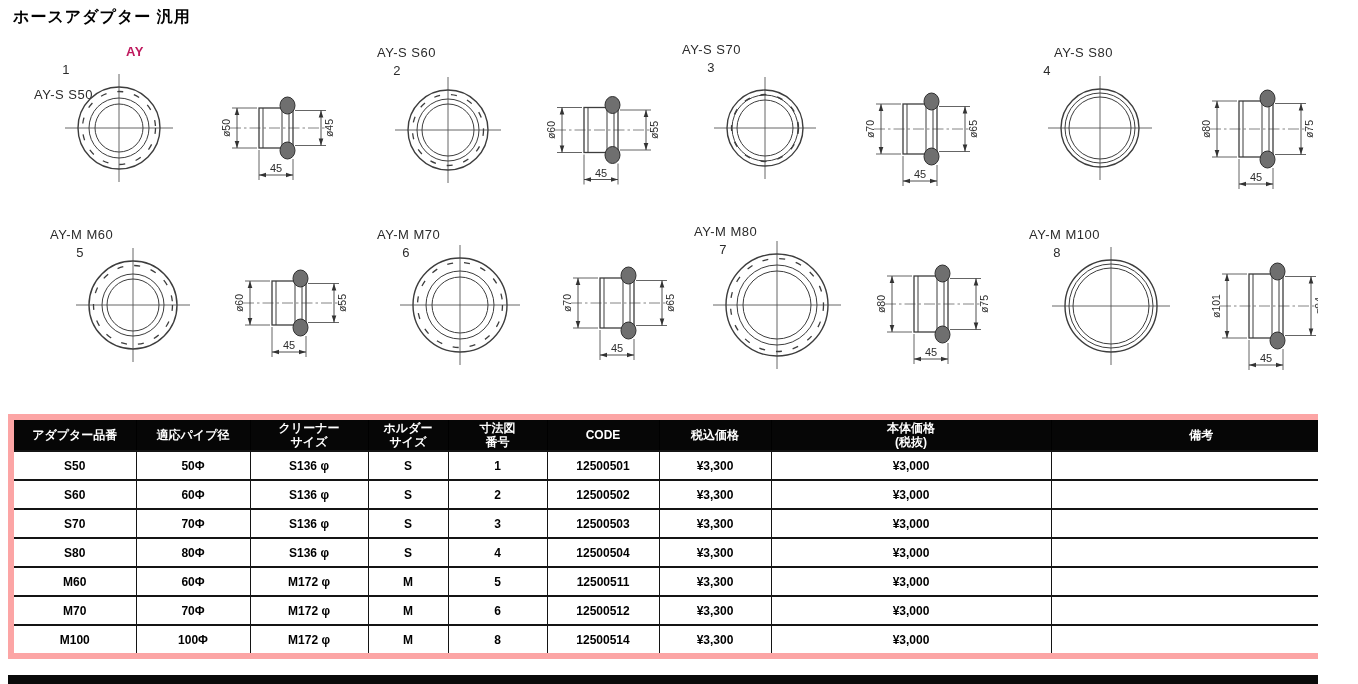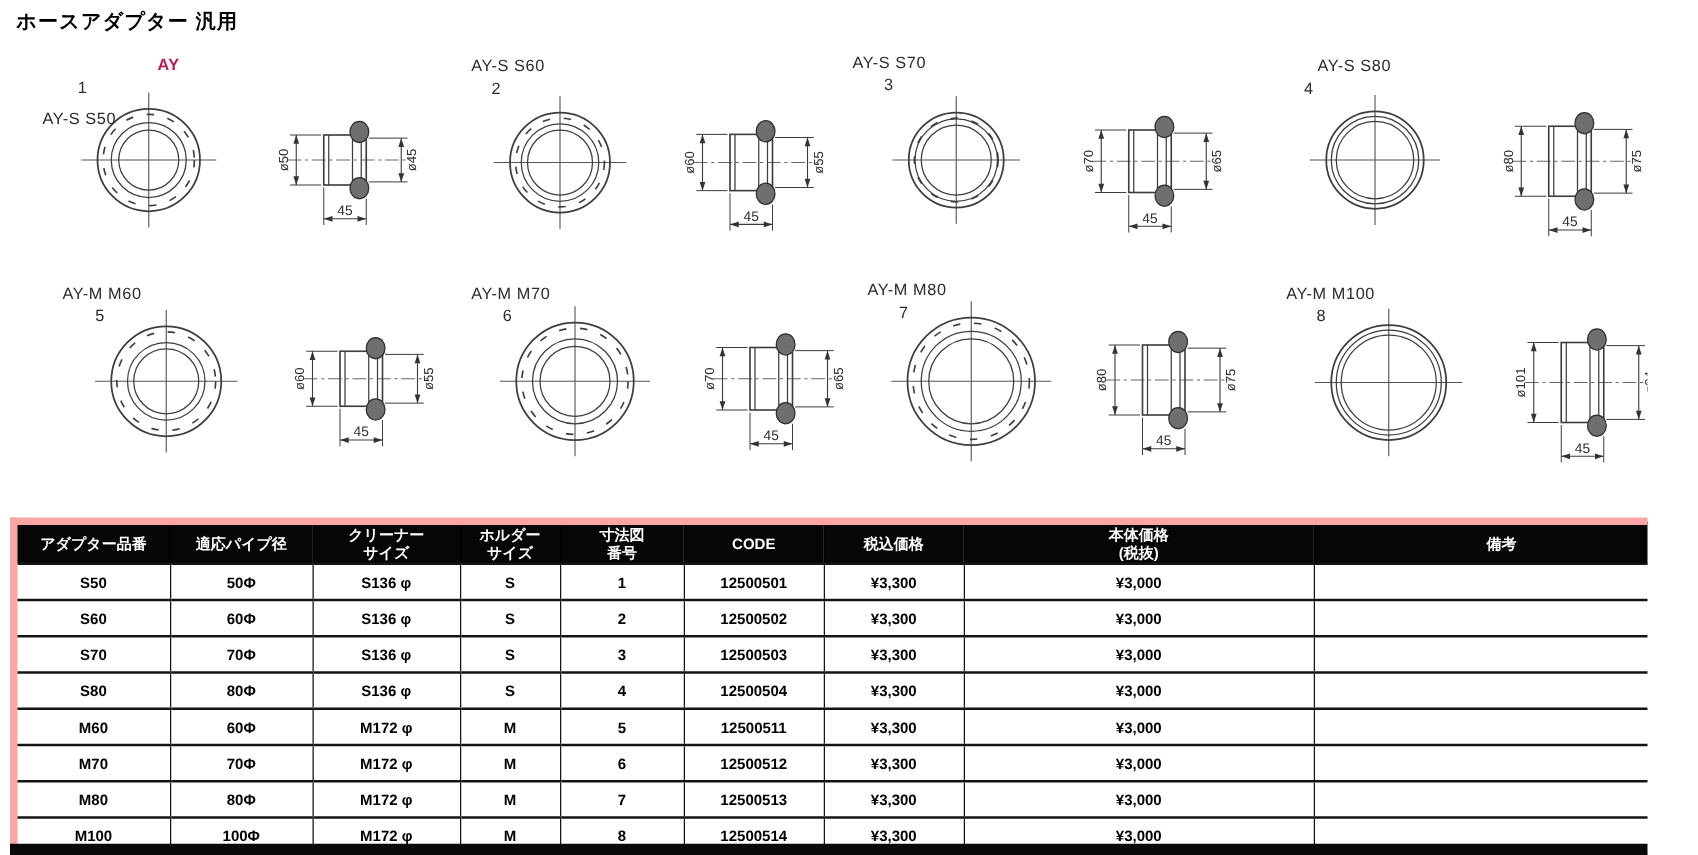--- a/index.html
+++ b/index.html
@@ -431,31 +431,20 @@
           <td>70Φ</td>
           <td>M172 φ</td>
           <td>M</td>
           <td>6</td>
           <td>12500512</td>
           <td>¥3,300</td>
           <td>¥3,000</td>
           <td></td>
         </tr>
         <tr>
-          <td>M80</td>
-          <td>80Φ</td>
-          <td>M172 φ</td>
-          <td>M</td>
-          <td>7</td>
-          <td>12500513</td>
-          <td>¥3,300</td>
-          <td>¥3,000</td>
-          <td></td>
-        </tr>
-        <tr>
           <td>M100</td>
           <td>100Φ</td>
           <td>M172 φ</td>
           <td>M</td>
           <td>8</td>
           <td>12500514</td>
           <td>¥3,300</td>
           <td>¥3,000</td>
           <td></td>
         </tr>

